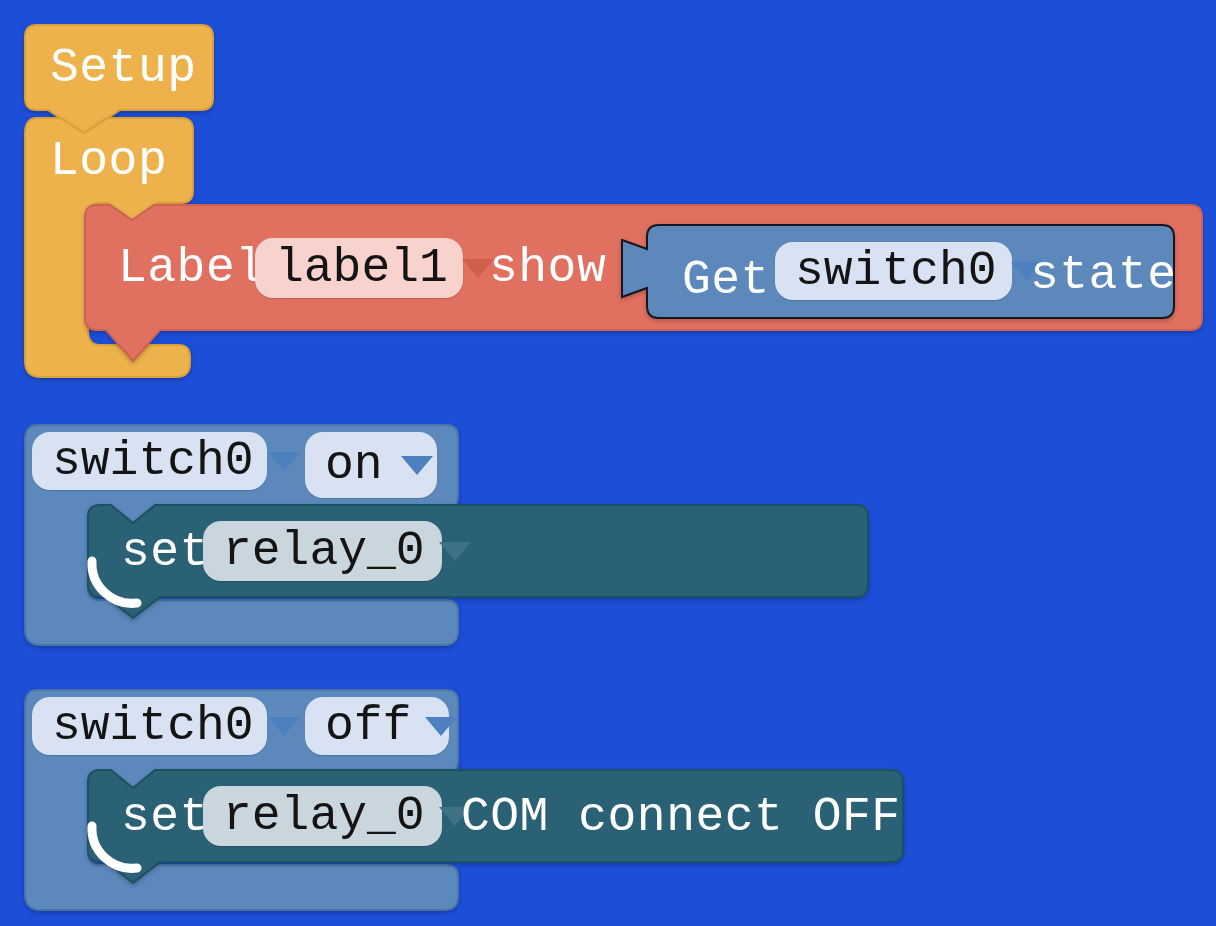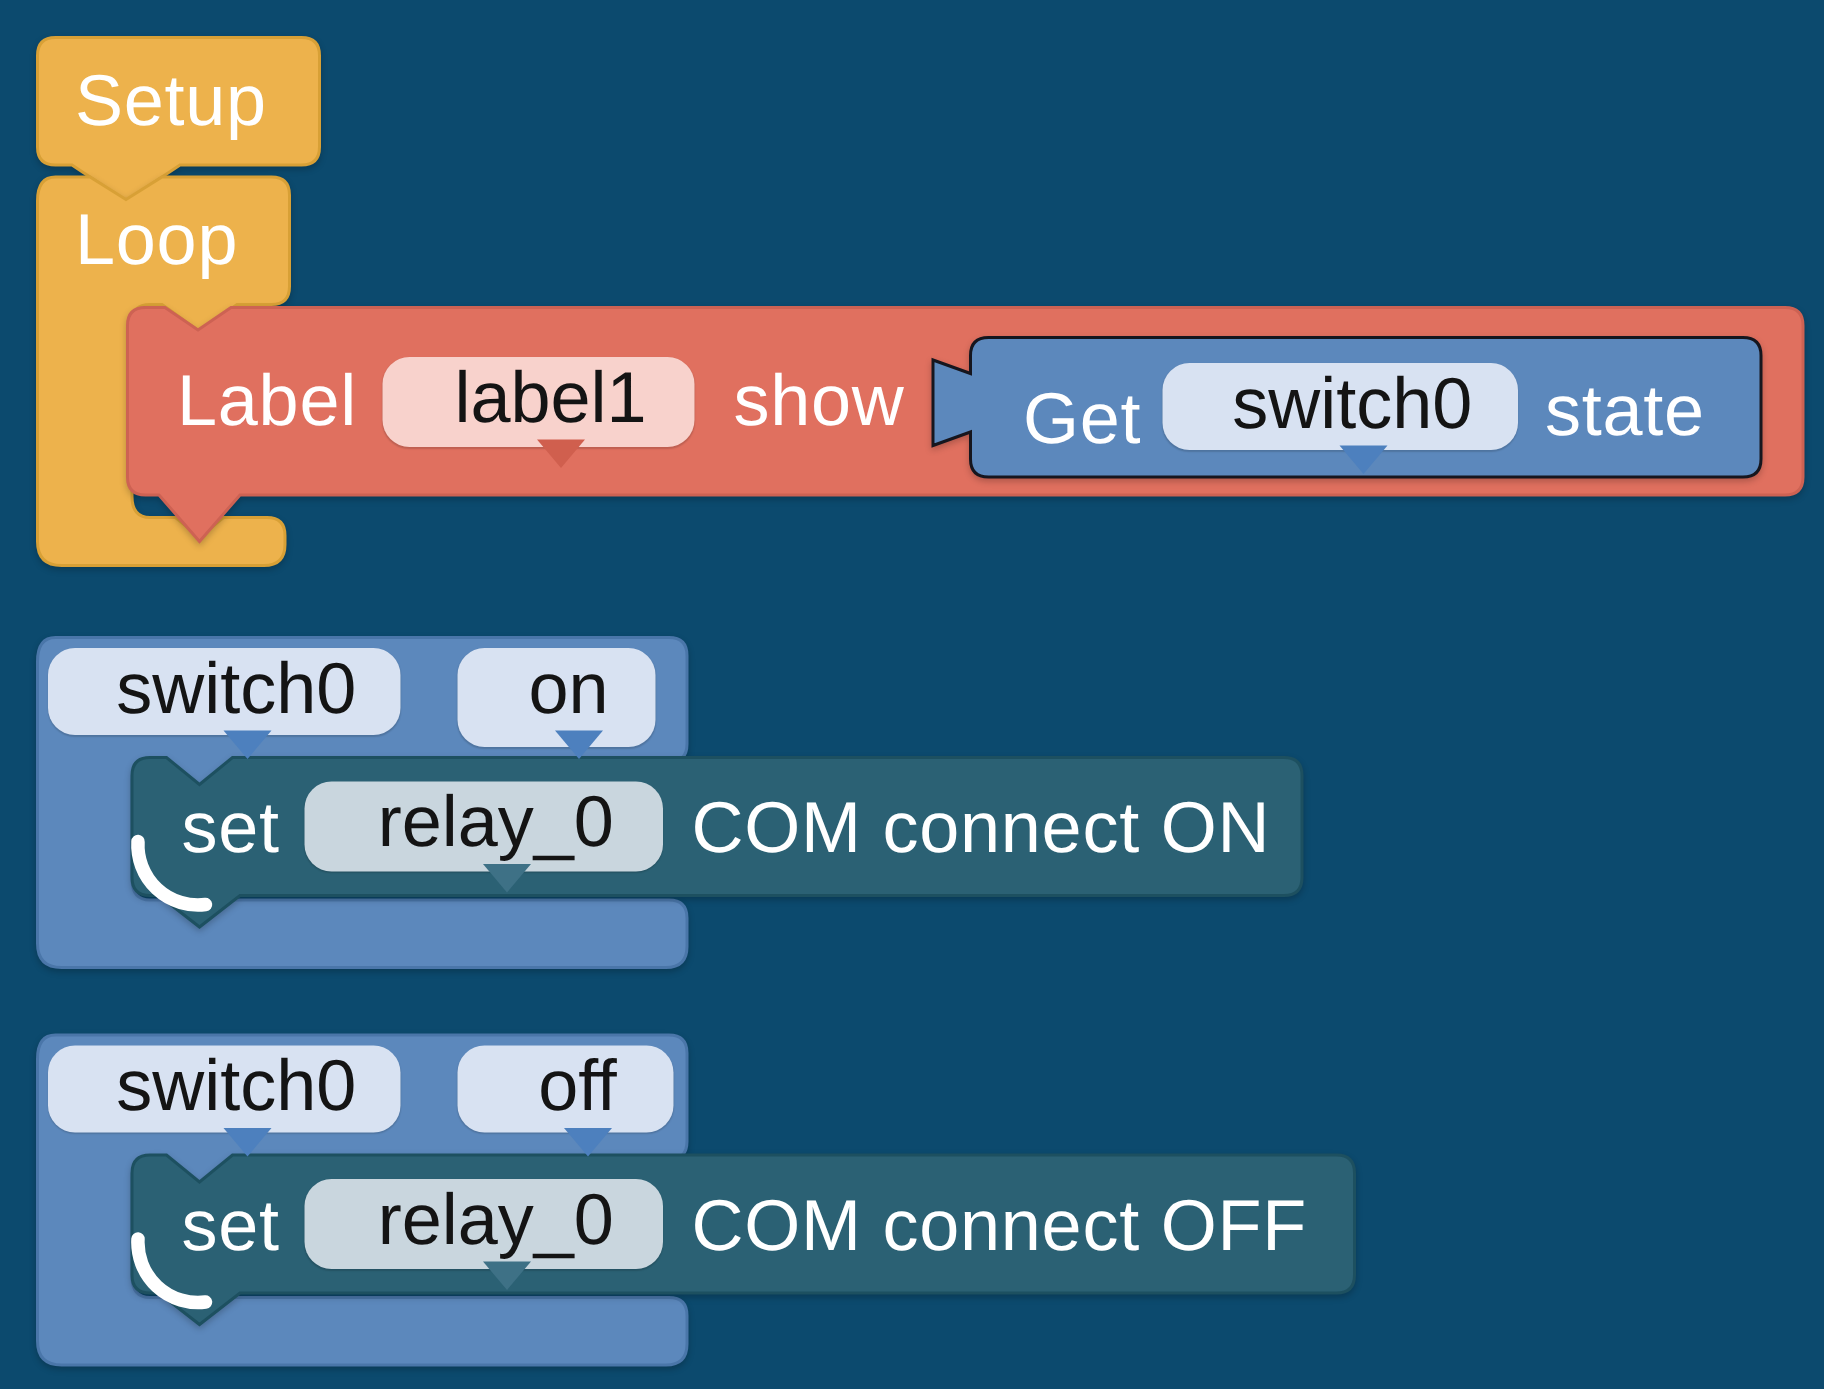--- a/index.html
+++ b/index.html
@@ -1,37 +1,36 @@
 <!DOCTYPE html>
 <html><head>
 <meta charset="utf-8">
 <style>
   html,body{margin:0;padding:0;background:#ffffff;}
   .stage{
-    position:relative;width:1216px;height:926px;background:#0c4a6e;
-    font-family:Liberation Sans, sans-serif;overflow:hidden;
+    position:relative;width:1216px;height:926px;background:#1d4ed8;
+    font-family:Liberation Mono, monospace;overflow:hidden;
   }
   .stage svg{position:absolute;left:0;top:0;}
   path.blk{stroke-width:2;}
   .sh{filter:drop-shadow(0 2px 2px rgba(0,0,0,0.22));}
   .p-yellow{stroke:#d8a036;}
   .p-red{stroke:#cd6253;}
   .p-blue{stroke:#4a76a9;}
   .p-teal{stroke:#1d5060;}
   .p-value{stroke:#16161e;stroke-width:3;}
   .p-crescent{stroke:#ffffff;stroke-width:9;fill:none;stroke-linecap:round;}
   .btxt{
     position:absolute;display:flex;align-items:center;
     color:#ffffff;font-size:48px;white-space:nowrap;letter-spacing:0.5px;
   }
   .dd{
-    position:absolute;display:flex;align-items:center;justify-content:flex-start;
+    position:absolute;display:flex;align-items:center;justify-content:space-between;
     border-radius:18px;padding:0 4px 0 20px;box-sizing:border-box;
     box-shadow:0 1px 1px rgba(0,0,0,0.15);
-    flex-direction:column;
   }
   .dd-val{color:#141414;font-size:48px;white-space:nowrap;}
   .dd-arrow{
     width:0;height:0;flex:none;margin-left:14px;
     border-left:16px solid transparent;border-right:16px solid transparent;
     border-top:19px solid #000;
   }
 </style>
 </head>
 <body>
@@ -93,21 +92,20 @@
     <span class="dd-arrow" style="border-top-color: rgb(77, 128, 190);"></span>
   </div>
 
   <div class="btxt" style="left:121px;top:507px;height:90px">set</div>
 
   <div class="dd" style="left: 203px; top: 521px; width: 239px; height: 60px; background-color: rgb(201, 214, 222);">
     <span class="dd-val">relay_0</span>
     <span class="dd-arrow" style="border-top-color: rgb(62, 113, 134);"></span>
   </div>
 
-  <div class="btxt" style="left:461px;top:507px;height:90px">COM connect ON</div>
 
   <div class="dd" style="left: 32px; top: 697px; width: 235px; height: 58px; background-color: rgb(216, 226, 242);">
     <span class="dd-val">switch0</span>
     <span class="dd-arrow" style="border-top-color: rgb(77, 128, 190);"></span>
   </div>
 
   <div class="dd" style="left: 305px; top: 697px; width: 144px; height: 58px; background-color: rgb(216, 226, 242);">
     <span class="dd-val">off</span>
     <span class="dd-arrow" style="border-top-color: rgb(77, 128, 190);"></span>
   </div>

